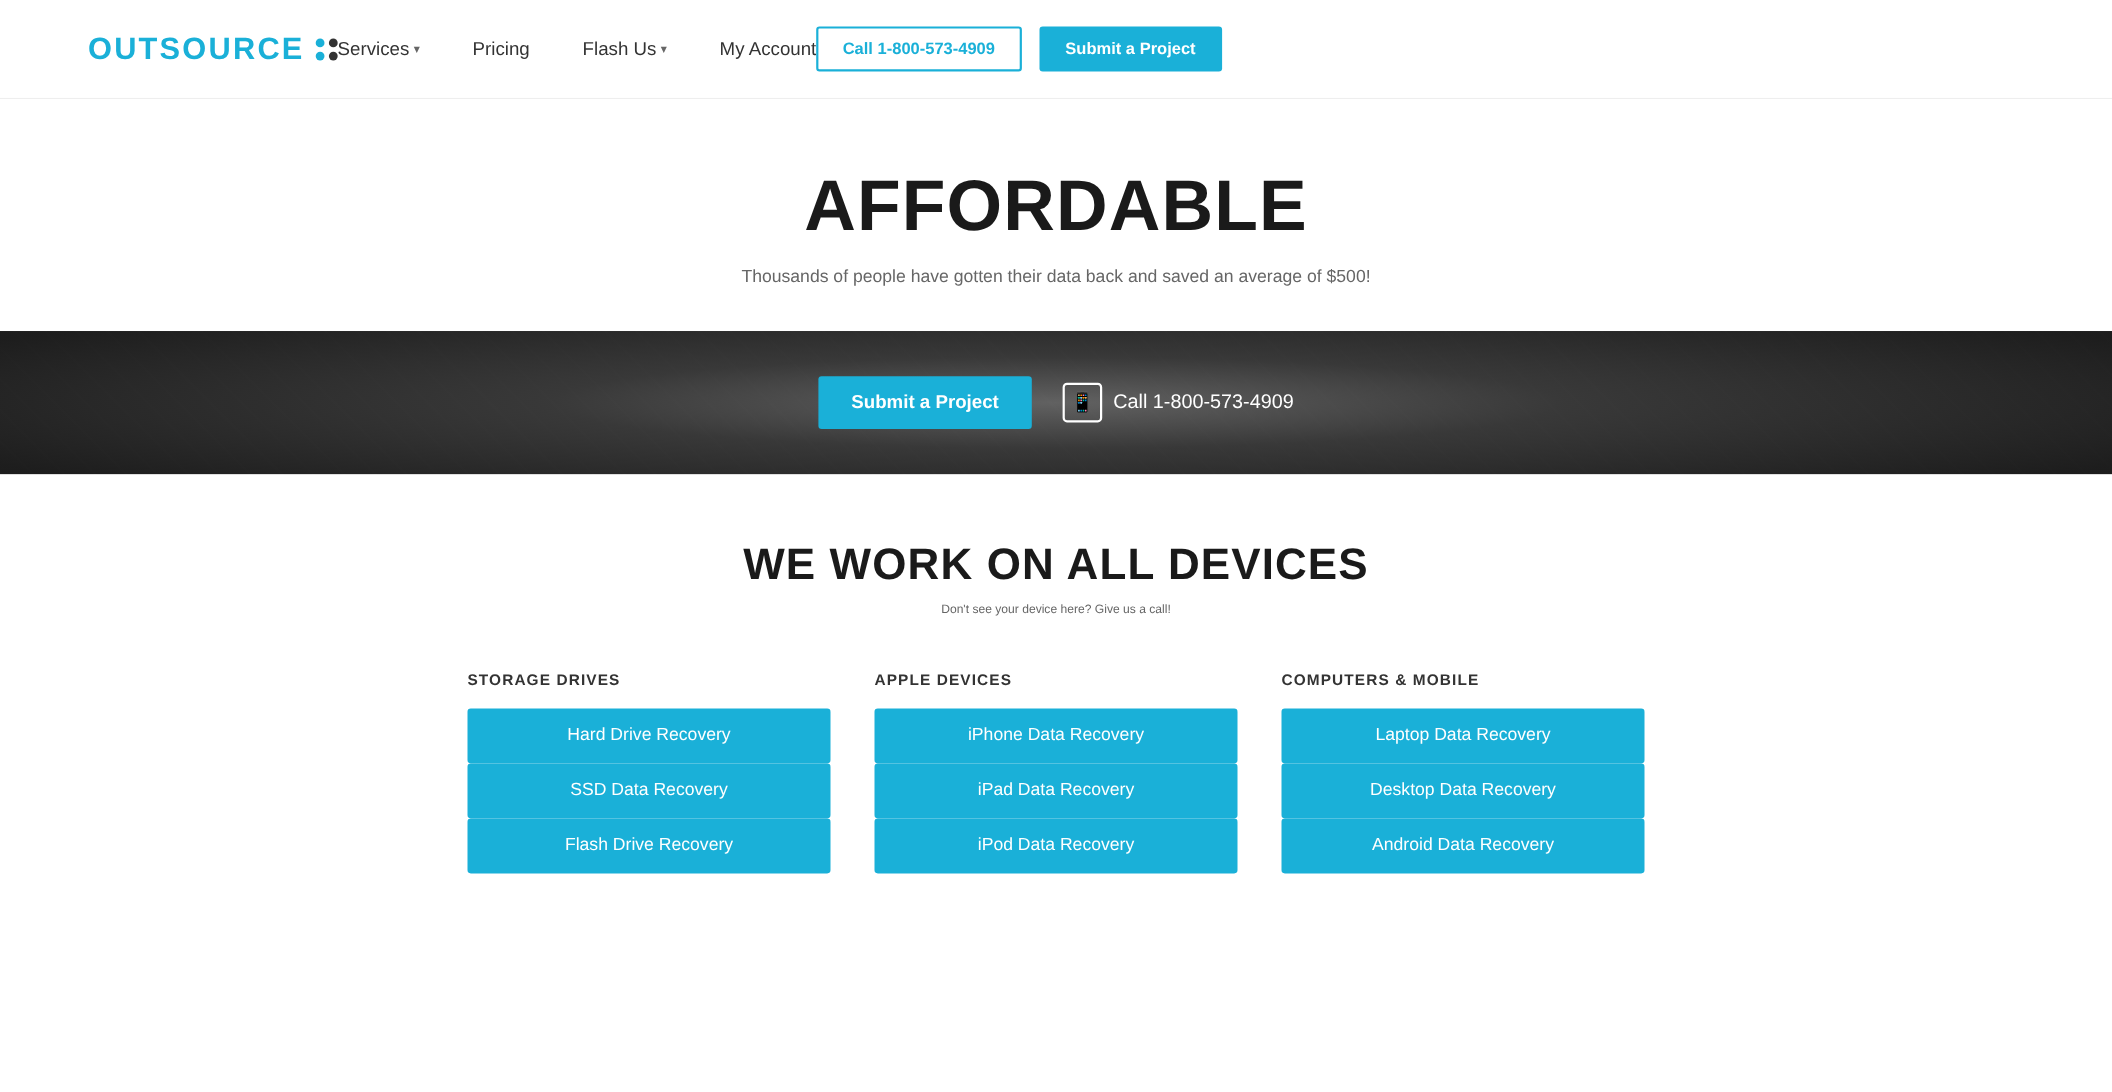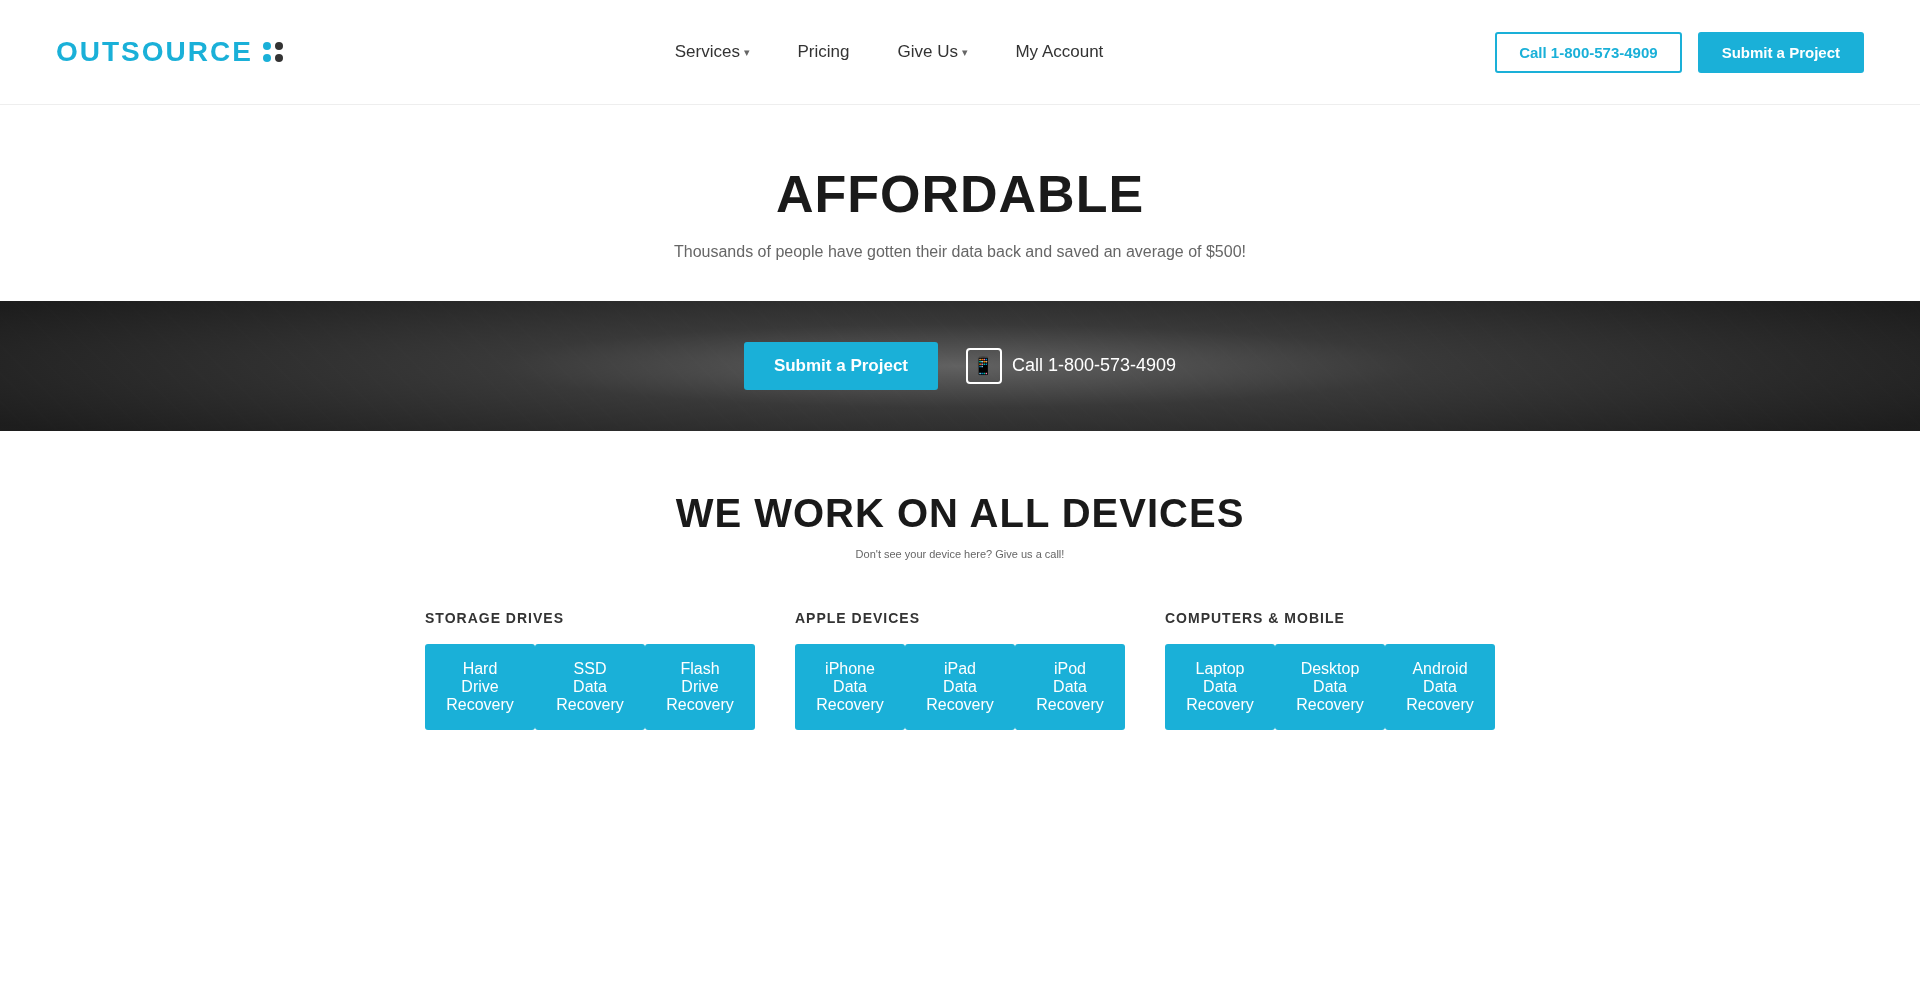--- a/index.html
+++ b/index.html
@@ -2,23 +2,23 @@
 <html><head>
   <meta charset="utf-8">
   <style>
     * { margin: 0; padding: 0; box-sizing: border-box; }
     body { font-family: 'Helvetica Neue', Arial, sans-serif; background: #fff; color: #222; }
 
     
     header {
       display: flex;
       align-items: center;
-      justify-content: space-between;
-      padding: 0 56px;
-      height: 105px;
+      justify-content: flex-start;
+      padding: 0 80px;
+      height: 90px;
       border-bottom: 1px solid #eee;
       background: #fff;
     }
     .logo {
       display: flex;
       align-items: center;
       gap: 6px;
     }
     .logo-text {
       font-size: 28px;
@@ -84,21 +84,21 @@
       cursor: pointer;
       border-radius: 3px;
     }
 
     
     .hero-text {
       text-align: center;
       padding: 60px 20px 40px;
     }
     .hero-text h1 {
-      font-size: 52px;
+      font-size: 65px;
       font-weight: 900;
       color: #1a1a1a;
       line-height: 1.15;
       letter-spacing: 1px;
     }
     .hero-text p {
       margin-top: 18px;
       font-size: 16px;
       color: #666;
     }
@@ -200,21 +200,21 @@
     .column-title {
       font-size: 14px;
       font-weight: 800;
       color: #333;
       letter-spacing: 1px;
       margin-bottom: 18px;
       text-transform: uppercase;
     }
     .service-buttons {
       display: flex;
-      flex-direction: row;
+      flex-direction: column;
       gap: 0;
     }
     .service-btn {
       background: #1ab0d8;
       color: #fff;
       border: none;
       padding: 16px 20px;
       font-size: 16px;
       font-weight: 500;
       cursor: pointer;
@@ -239,21 +239,21 @@
 
   <nav>
     <span class="nav-item">
       <span>Services</span>
       <span class="chevron">▾</span>
     </span>
     <span class="nav-item">
       <span>Pricing</span>
     </span>
     <span class="nav-item">
-      <span>Give Us</span>
+      <span>Flash Us</span>
       <span class="chevron">▾</span>
     </span>
     <span class="nav-item">
       <span>My Account</span>
     </span>
   </nav>
 
   <div class="header-actions">
     <button class="btn-outline">Call 1-800-573-4909</button>
     <button class="btn-solid">Submit a Project</button>

